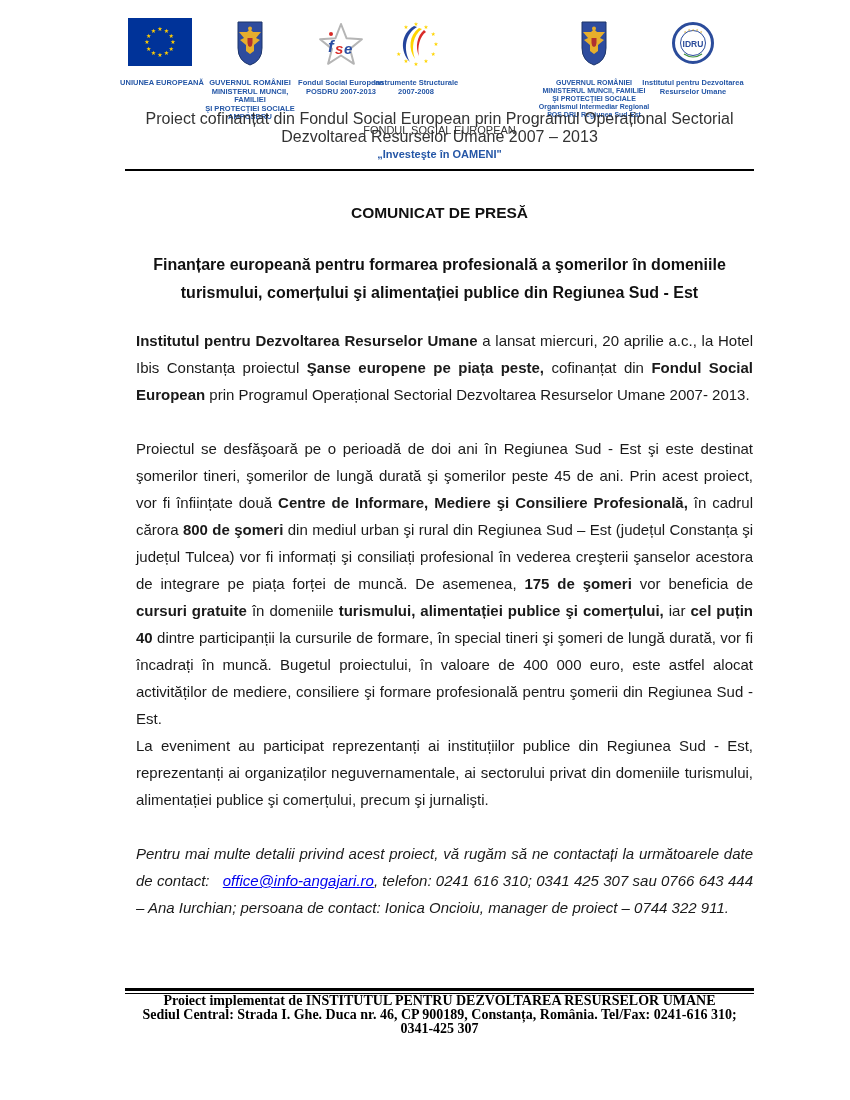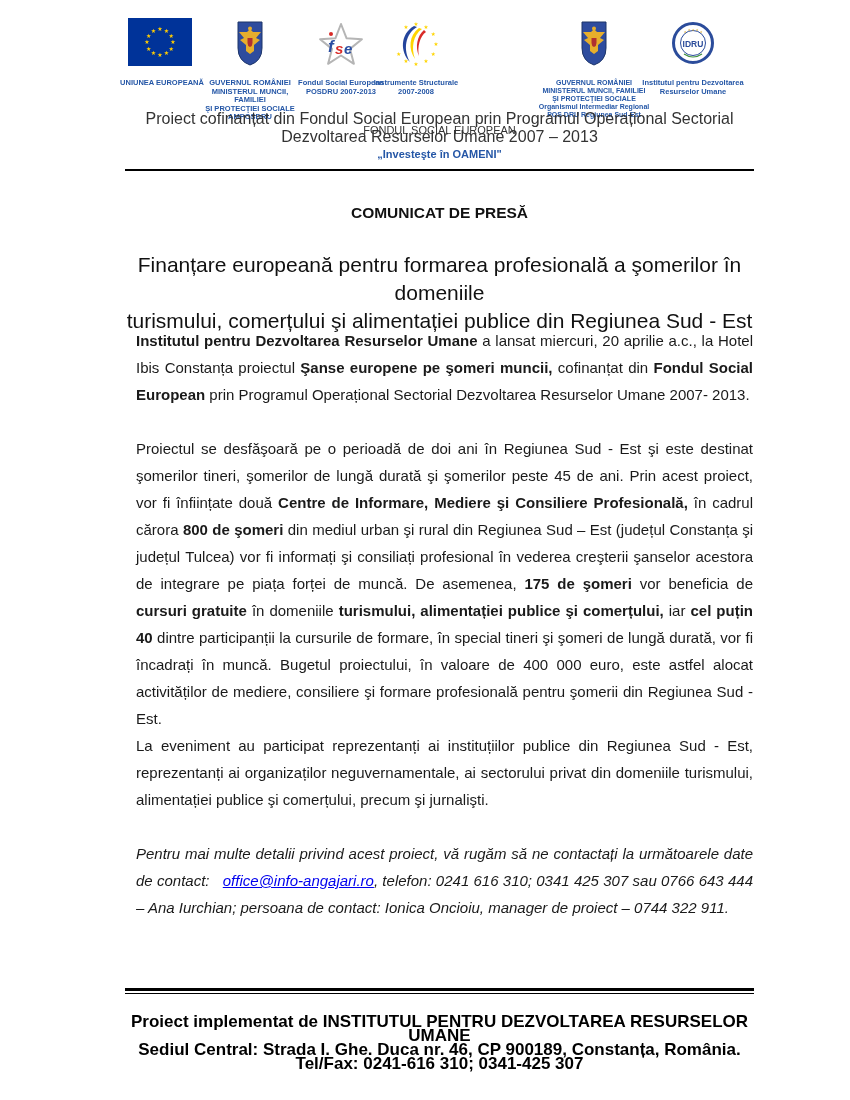--- a/index.html
+++ b/index.html
@@ -13,34 +13,34 @@
   
   .hline{position:absolute;left:125px;width:629px;text-align:center;}
   .cofinance{top:110px;font-size:16px;color:#333;}
   .fse-line{top:124px;font-size:11px;color:#333;}
   .motto{top:148px;font-size:11px;font-weight:bold;color:#2456A6;}
   .rule{position:absolute;left:125px;width:629px;height:0;border-top:2.5px solid #000;top:169px;}
   .date{position:absolute;left:125px;width:629px;top:172px;text-align:right;font-size:15.5px;color:#111;}
   .press-heading{position:absolute;left:125px;width:629px;top:204px;text-align:center;
         font-size:15.5px;font-weight:bold;color:#111;}
   .doc-title{position:absolute;left:125px;width:629px;top:251px;text-align:center;
-        font-size:21px;font-weight:normal;line-height:28px;color:#111;}
+        font-size:16px;font-weight:bold;line-height:28px;color:#111;}
   
   .body-text{position:absolute;left:136px;top:327px;width:617px;font-size:15px;
         line-height:27px;text-align:justify;color:#1a1a1a;}
   .body-text p{margin:0;}
   .body-text p.mt{margin-top:27px;}
   .body-text p.it{font-style:italic;}
   .b{font-weight:bold;}
   .email-link{color:#0000EE;text-decoration:underline;margin-left:9px;}
   
   .footer{position:absolute;left:125px;width:629px;top:988px;text-align:center;}
   .footer-rule{height:2px;border-top:3.5px solid #000;border-bottom:1px solid #000;}
-  .footer-text{margin-top:21px;font-family:Liberation Sans, sans-serif;font-weight:bold;
-        font-size:17px;line-height:14px;color:#000;}
+  .footer-text{margin-top:0;font-family:Liberation Serif, serif;font-weight:bold;
+        font-size:14px;line-height:14px;color:#000;}
 </style>
 </head>
 <body>
 
 <div class="page">
 
   <svg class="logo-svg" style="left:128px;top:18px;" width="64" height="48" viewBox="0 0 64 48">
     <rect width="64" height="48" fill="#003399"></rect>
     <g fill="#FFCC00" font-size="6" text-anchor="middle">
       <text x="32" y="13">★</text>
@@ -145,21 +145,21 @@
   <div class="hline motto">„Investeşte în OAMENI"</div>
   <div class="rule"></div>
 
   <div class="press-heading">COMUNICAT DE PRESĂ</div>
   <div class="doc-title">
     <div>Finanțare europeană pentru formarea profesională a şomerilor în domeniile</div>
     <div>turismului, comerțului şi alimentației publice din Regiunea Sud - Est</div>
   </div>
 
   <div class="body-text">
-    <p><span class="b">Institutul pentru Dezvoltarea Resurselor Umane</span><span> a lansat miercuri, 20 aprilie a.c., la Hotel Ibis Constanța proiectul </span><span class="b">Şanse europene pe şomeri muncii,</span><span> cofinanțat din </span><span class="b">Fondul Social European</span><span> prin Programul Operațional Sectorial Dezvoltarea Resurselor Umane 2007- 2013.</span></p>
+    <p><span class="b">Institutul pentru Dezvoltarea Resurselor Umane</span><span> a lansat miercuri, 20 aprilie a.c., la Hotel Ibis Constanța proiectul </span><span class="b">Şanse europene pe piața peste,</span><span> cofinanțat din </span><span class="b">Fondul Social European</span><span> prin Programul Operațional Sectorial Dezvoltarea Resurselor Umane 2007- 2013.</span></p>
     <p class="mt"><span>Proiectul se desfăşoară pe o perioadă de doi ani în Regiunea Sud - Est şi este destinat şomerilor tineri, şomerilor de lungă durată şi şomerilor peste 45 de ani. Prin acest proiect, vor fi înființate două </span><span class="b">Centre de Informare, Mediere şi Consiliere Profesională,</span><span> în cadrul cărora </span><span class="b">800 de şomeri</span><span> din mediul urban şi rural din Regiunea Sud – Est (județul Constanța şi județul Tulcea) vor fi informați şi consiliați profesional în vederea creşterii şanselor acestora de integrare pe piața forței de muncă. De asemenea, </span><span class="b">175 de şomeri</span><span> vor beneficia de </span><span class="b">cursuri gratuite</span><span> în domeniile </span><span class="b">turismului, alimentației publice şi comerțului,</span><span> iar </span><span class="b">cel puțin 40</span><span> dintre participanții la cursurile de formare, în special tineri şi şomeri de lungă durată, vor fi încadrați în muncă. Bugetul proiectului, în valoare de 400 000 euro, este astfel alocat activităților de mediere, consiliere şi formare profesională pentru şomerii din Regiunea Sud - Est.</span></p>
     <p><span>La eveniment au participat reprezentanți ai instituțiilor publice din Regiunea Sud - Est, reprezentanți ai organizaților neguvernamentale, ai sectorului privat din domeniile turismului, alimentației publice şi comerțului, precum şi jurnalişti.</span></p>
     <p class="mt it"><span>Pentru mai multe detalii privind acest proiect, vă rugăm să ne contactați la următoarele date de contact: </span><a href="#" class="email-link">office@info-angajari.ro</a><span>, telefon: 0241 616 310; 0341 425 307 sau 0766 643 444 – Ana Iurchian; persoana de contact: Ionica Oncioiu, manager de proiect – 0744 322 911.</span></p>
   </div>
 
   <div class="footer">
     <div class="footer-rule"></div>
     <div class="footer-text">
       <div>Proiect implementat de INSTITUTUL PENTRU DEZVOLTAREA RESURSELOR UMANE</div>
       <div>Sediul Central: Strada I. Ghe. Duca nr. 46, CP 900189, Constanța, România. Tel/Fax: 0241-616 310; 0341-425 307</div>

